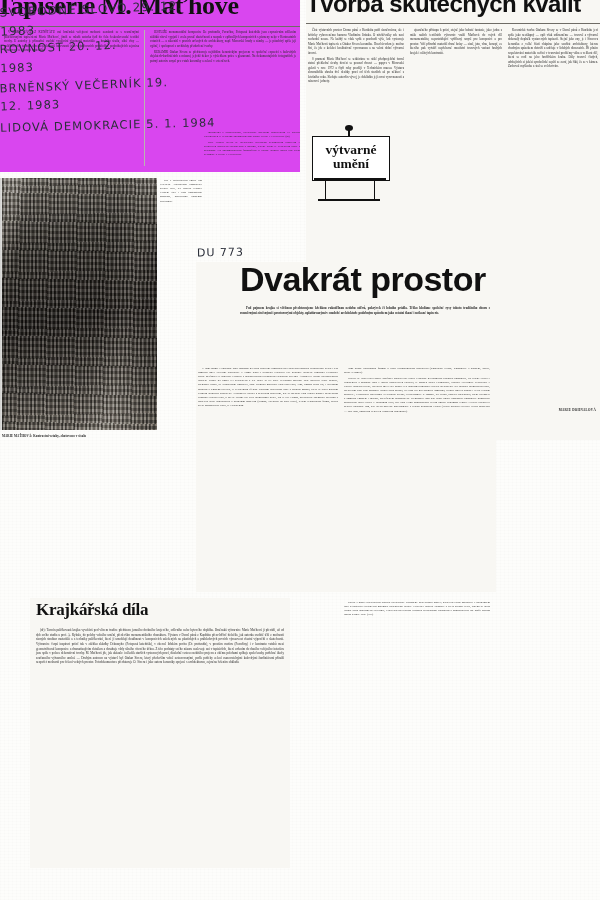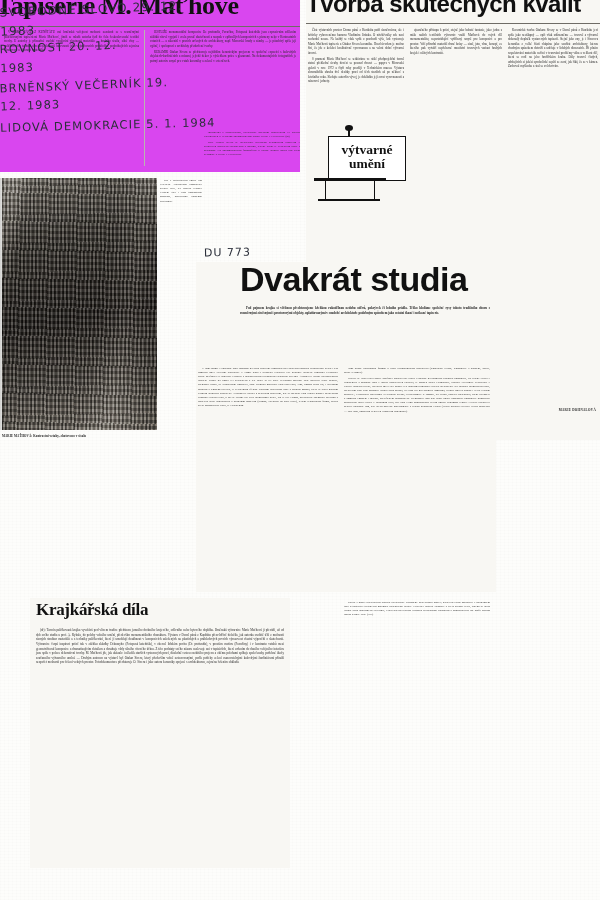--- a/index.html
+++ b/index.html
@@ -126,21 +126,21 @@
     </div>
     <div class="col" style="position:absolute;left:202px;top:28px;width:90px;">
       <p>Keramická tvorba Otakara Sivery se v Domě pánů z Kunštátu jeví spíše jako neušlapný — opět však zdůrazněme — tvarově a výtvarně dokonalý doplněk vystavených tapiserií. Stejně jako ony, je i Siverova keramika z velké části chápána jako součást architektury, kterou vhodným způsobem dotváří a udržuje v lidských dimenzích. Při plném respektování materiálu nečiní v tvarování problémy váha a velikost děl, která se rodí na jeho hrnčířském kruhu. Dóly tvarově čistých, udržujících si jakési symbolické sepětí se zemí, jak říká, že se v kámen. Zachoval myšlenku a stal se svědectvím.</p>
     </div>
 
     <div class="byline" style="position:absolute;left:150px;top:406px;width:140px;">MARIE DOHNALOVÁ</div>
   </div>
 
   <div class="logohanger" style="left:348px;top:128px;width:2px;height:9px;"></div>
   <div style="position:absolute;left:345px;top:125px;width:8px;height:6px;background:#111;border-radius:50%;"></div>
-  <div class="logobox" style="left:328px;top:136px;width:76px;height:40px;font-size:13.5px;">
+  <div class="logobox" style="left:312px;top:136px;width:76px;height:40px;font-size:13.5px;">
     <span style="display:block;padding:4px 2px;">výtvarné umění</span>
   </div>
   <div class="logobase" style="left:314px;top:178px;width:72px;"></div>
   <div class="logoleg" style="left:325px;top:181px;height:18px;"></div>
   <div class="logoleg" style="left:374px;top:181px;height:18px;"></div>
   <div style="position:absolute;left:318px;top:199px;width:62px;height:1.6px;background:#111;"></div>
 
   <div class="photo" style="left:2px;top:178px;width:155px;height:252px;"></div>
   <div class="edge-shadow" style="left:0px;top:178px;width:6px;height:252px;"></div>
   <div class="caption" style="position:absolute;left:2px;top:434px;width:150px;">MARIE MAŤHOVÁ: Kontrastní vztahy, zhotoveno v sisalu</div>
@@ -150,24 +150,24 @@
   </div>
   <div class="col sm" style="position:absolute;left:204px;top:130px;width:96px;">
     <p>jmenovaná s architekturou, představuje obecným prostředkem ve stálých žardiniérách je vyvoláno dokumentováno autorů zeleně v exteriérech. (m)</p>
     <p>MIK Otakar Sivera se představuje nejtištším keramickým projevem v kulovitých objektech-žardiniérách a mísami, jejichž dekor je výsledkem práce s glazurami. Na dokumentujících fotografiích je patrný autorův smysl pro vztah keramiky a zeleně v exteriérech.</p>
   </div>
 
   <div class="hand" style="left:4px;top:466px;font-size:12px;width:190px;white-space:normal;line-height:1.6;">SVOBODNÉ SLOVO 29. 12. 1983</div>
 
   <div class="hand" style="left:452px;top:448px;font-size:11.5px;width:120px;white-space:normal;line-height:1.65;">ROVNOST 20. 12. 1983</div>
 
-  <div class="hand2" style="position:absolute;left:204px;top:246px;font-size:11px;transform:rotate(-1deg);">DU 773</div>
+  <div class="hand2" style="position:absolute;left:197px;top:246px;font-size:11px;transform:rotate(-1deg);">DU 773</div>
 
   <div class="clip" style="left:196px;top:262px;width:300px;height:330px;background:#f8f7f3;">
-    <div class="hl" style="position:absolute;left:44px;top:2px;width:260px;font-size:34px;">Dvakrát studia</div>
+    <div class="hl" style="position:absolute;left:44px;top:2px;width:260px;font-size:34px;">Dvakrát prostor</div>
 
     <div class="lead" style="position:absolute;left:44px;top:44px;width:250px;">
       <p>Pod pojmem krajka si většinou představujeme křehkou rukodělnou ozdobu oděvů, pokrývek či ložního prádla. Těžko hledáme společné rysy tohoto tradičního oboru s rozměrnými závěsnými i prostorovými objekty, uplatňovanými v soudobé architektuře podobným způsobem jako ostatní tkané i netkané tapiserie.</p>
     </div>
 
     <div class="col sm" style="position:absolute;left:-40px;top:104px;width:0px;overflow:hidden;"></div>
 
     <div class="col sm" style="position:absolute;left:2px;top:104px;width:140px;">
       <p>V Brně máme v současné době možnost na dvou paralelně probíhajících výstavách posoudit nepochybné kvality této poměrně nové výtvarné disciplíny. V Domě pánů z Kunštátu vystavuje své krajkové tapiserie brněnská výtvarnice Marie Maťhová ve společné expozici s hustopečským keramikem Otakarem Siverou. Autorka se tvorbě paličkovaných tapisérií věnuje od konce let šedesátých a její práce se již staly výtvarnou součástí řady interiérů Staré radnice, Měnínské brány, aj. Strukturální bohatství, dané různými materiály jako jsou sisal, vlna, konopí nebo len, i střídáním hrubého a jemného přediva, je zvýrazněno efektně řešenými barevnými pásy a blokem konopí, který se stává hlavním zdrojem autorčiny atraktivity. Vzorům by patřila k nejlepším projevům, kde se melodie jako základ odnože nezbytného způsobu větších celků, k níž se zřejmě při větší rozměrnosti práce, jak je zde vlákno, představuje sochařské hledisko a projevují spíše spolupracují s přírodním motivem (Stromy, Pavučiny na staré půdě), jejichž reprodukční forma, blízká světu organických tvarů, je vyjádřením.</p>
     </div>

